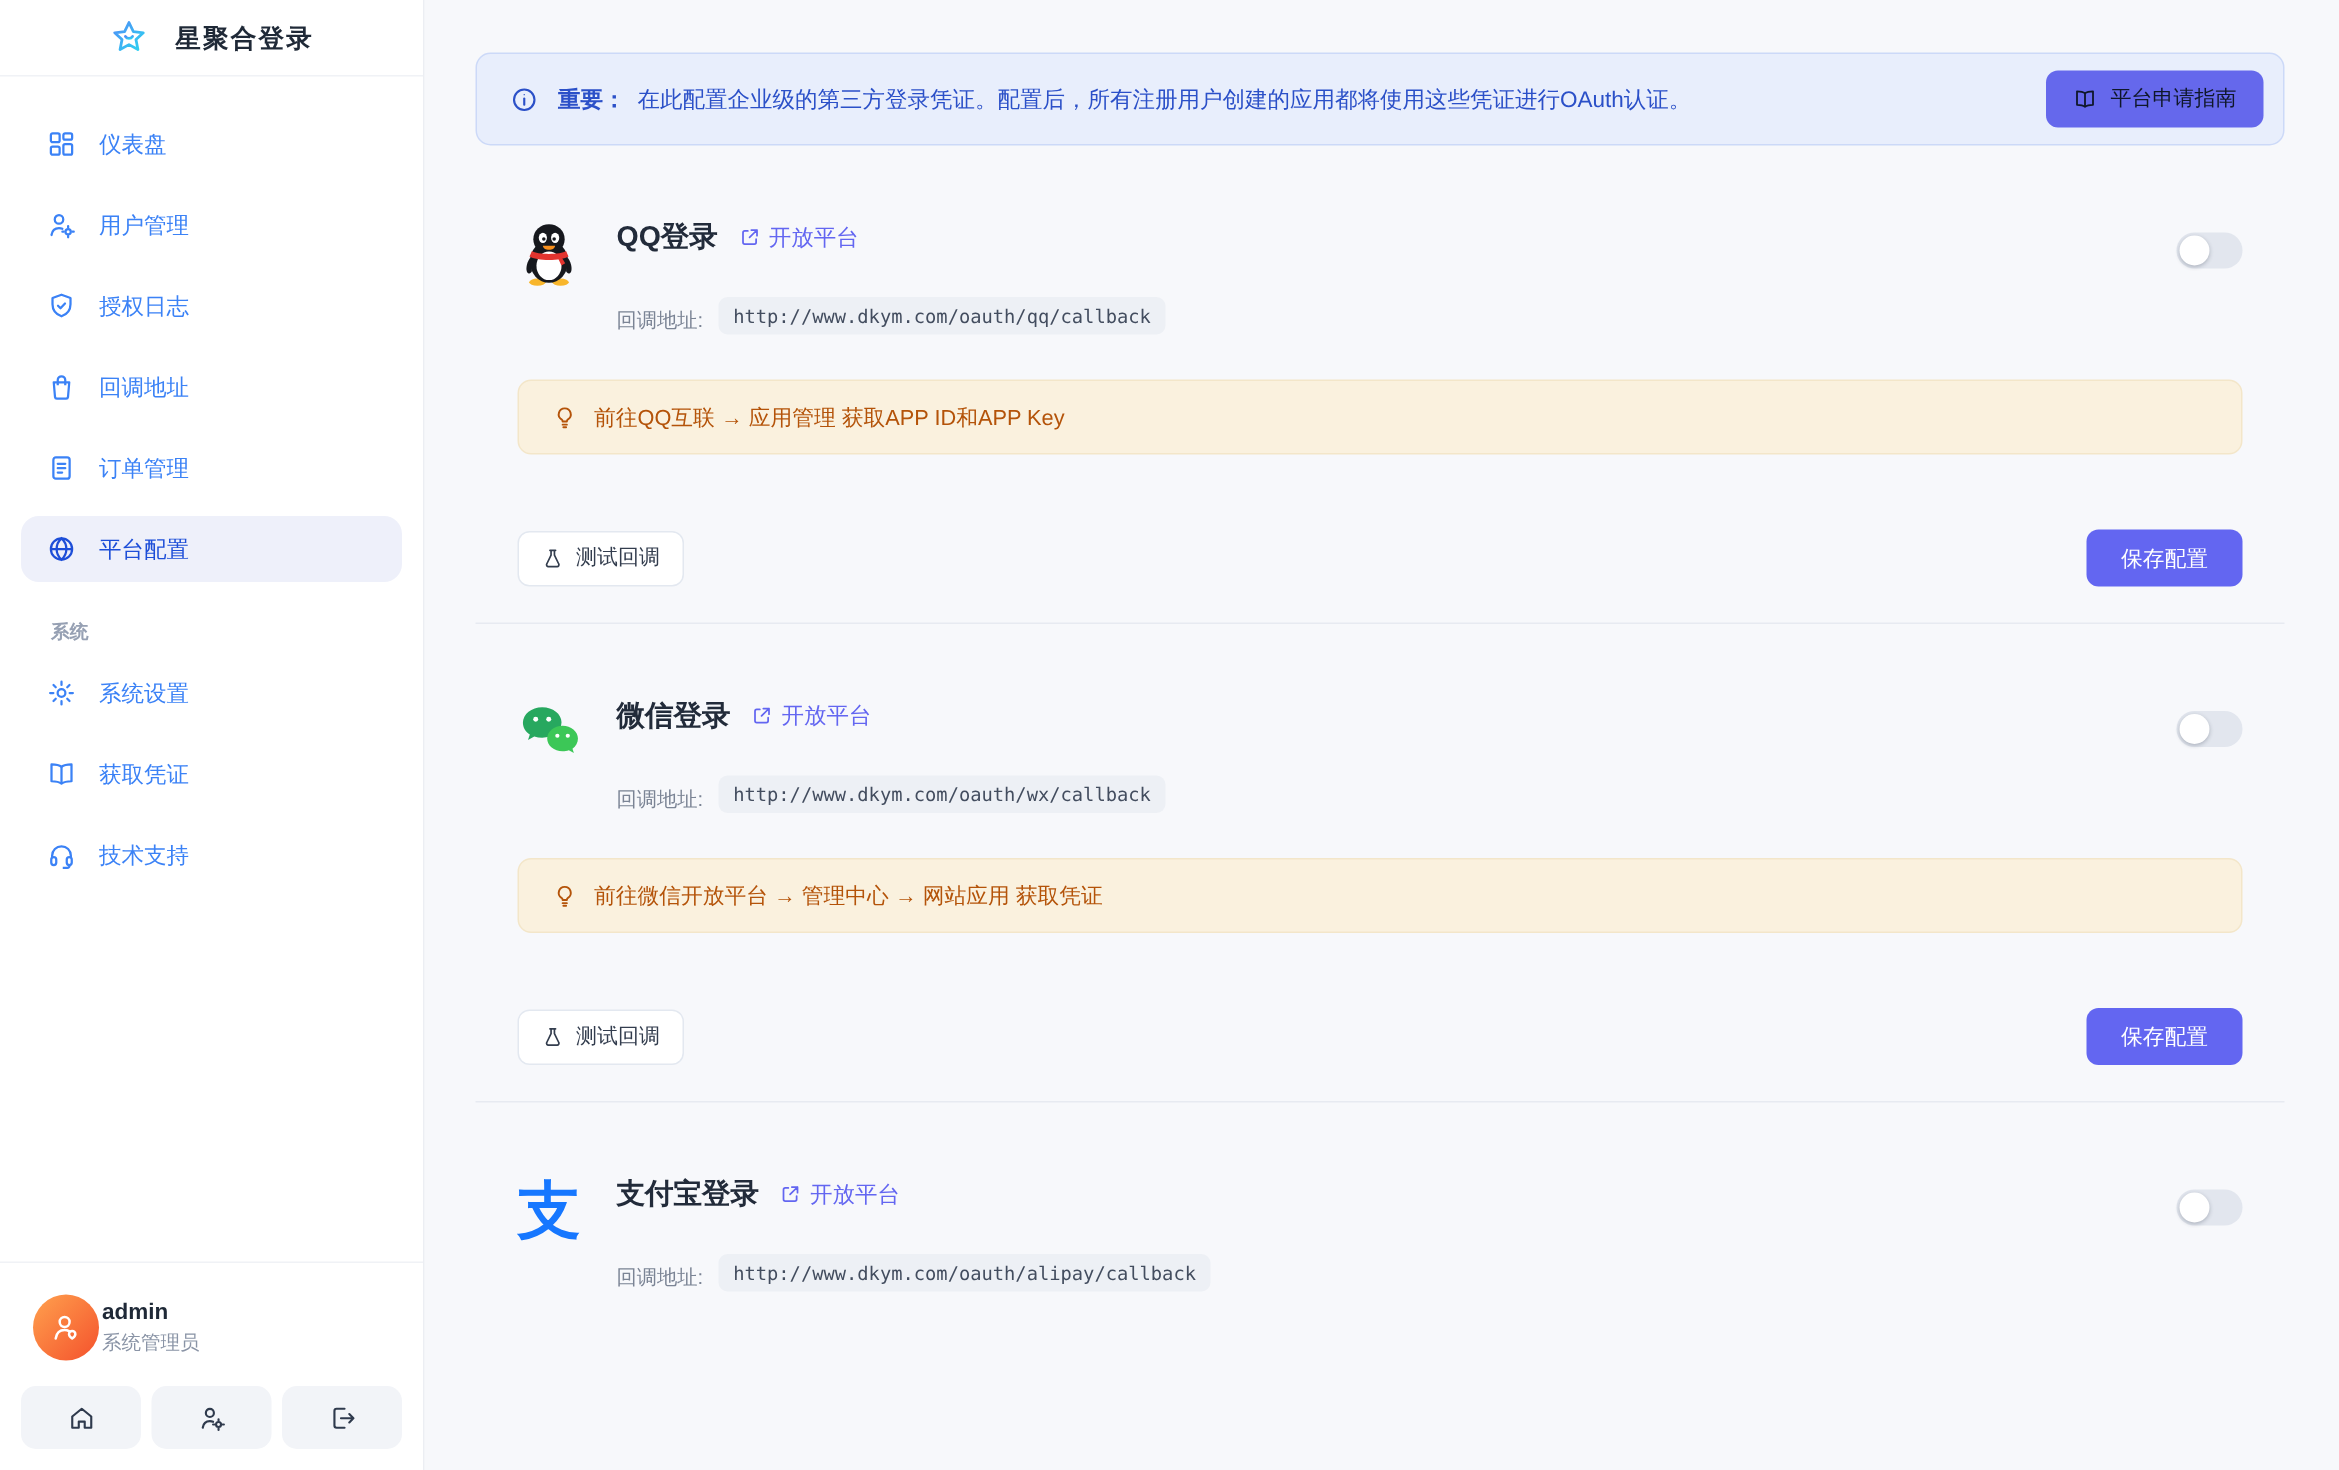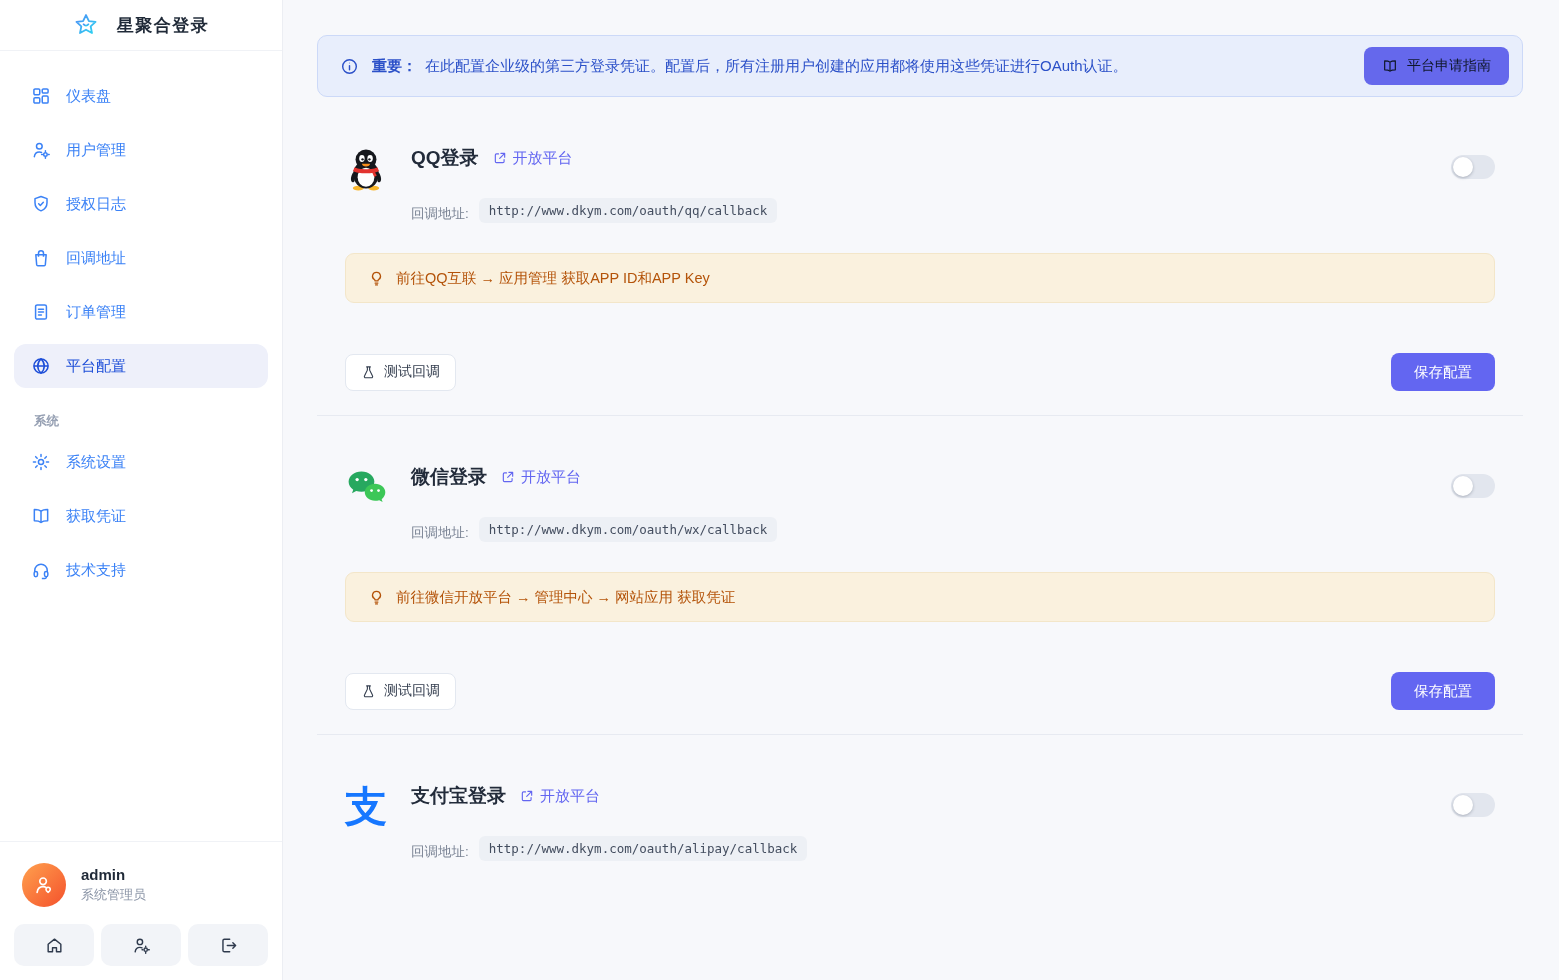--- a/index.html
+++ b/index.html
@@ -12,21 +12,21 @@
   .side-header { height:51px; display:flex; align-items:center; justify-content:center; gap:18px; border-bottom:1px solid #f0f2f6; }
   .logo-icon svg { width:26px; height:26px; display:block; }
   .logo-text { font-size:17px; font-weight:700; color:#1f2937; letter-spacing:1.5px; }
   .side-nav { padding:0 14px; }
   #main-nav { padding-top:23px; }
   .nav-item { display:flex; align-items:center; gap:15px; height:44px; padding:0 17px; border-radius:12px; color:#3b82f6; font-size:15px; cursor:pointer; margin-bottom:10px; }
   .nav-item svg { width:20px; height:20px; flex:none; }
   .nav-item.active { background:#eef0fa; color:#1d4ed8; font-weight:500; }
   .side-section-label { padding:15px 34px 10px; font-size:12.5px; color:#96a0b3; font-weight:700; }
   .side-footer { margin-top:auto; border-top:1px solid #f0f2f6; padding:17px 14px 14px; }
-  .user-row { display:flex; align-items:center; gap:15px; padding:4px 8px 17px; }
+  .user-row { display:flex; align-items:center; gap:2px; padding:4px 8px 17px; }
   .avatar { width:44px; height:44px; border-radius:50%; background:linear-gradient(135deg,#ffa14e 0%,#f4512c 100%); display:flex; align-items:center; justify-content:center; color:#fff; flex:none; }
   .avatar svg { width:22px; height:22px; }
   .user-name { font-size:15px; font-weight:700; color:#1f2937; }
   .user-role { font-size:13px; color:#8a94a6; margin-top:3px; }
   .footer-btns { display:flex; gap:7px; }
   .footer-btn { flex:1; height:42px; background:#f2f4f8; border:none; border-radius:10px; display:flex; align-items:center; justify-content:center; color:#2f3a4d; cursor:pointer; }
   .footer-btn svg { width:19px; height:19px; }
 
   
   .main { flex:1; padding:0 36px 0 34px; overflow:hidden; }

